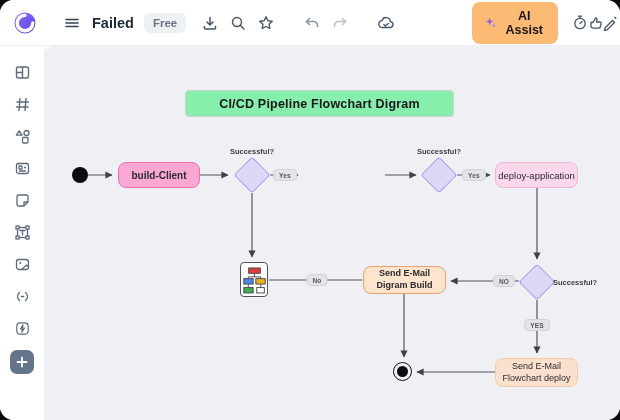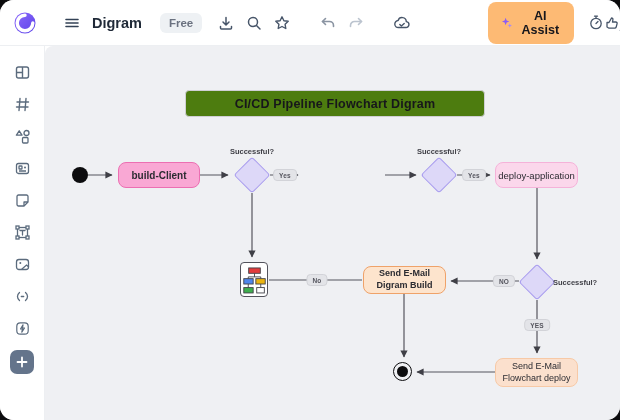--- a/index.html
+++ b/index.html
@@ -12,42 +12,42 @@
   #topbar {
     position:absolute; top:0; left:0; right:0; height:46px; background:#fff;
     border-bottom:1px solid #edeff2; display:flex; align-items:center; padding:0 10px;
   }
   .tb-div { width:1px; height:22px; background:#e8eaee; margin:0 9px; }
   .tb-icon { width:28px; height:28px; display:flex; align-items:center; justify-content:center;
     border-radius:6px; cursor:pointer; color:#475569; flex:0 0 auto; }
   .tb-icon svg { display:block; }
   #doc-title { font-size:14.5px; font-weight:700; color:#1f2937; margin:0 10px 0 6px; }
   #plan-badge { background:#eef1f4; color:#6b7280; font-size:11.5px; font-weight:600;
-    padding:4px 9px; border-radius:6px; margin-right:10px;margin-left:8px; }
+    padding:4px 9px; border-radius:6px; margin-right:10px; }
   #ai-assist-btn { display:flex; align-items:center; gap:7px; background:#fdba74;
     border:none; border-radius:8px; padding:7px 13px; margin-left:72px; cursor:pointer; }
   #ai-assist-btn span.lbl { font-size:12.5px; font-weight:700; color:#17171c; }
   
   #sidebar {
     position:absolute; top:46px; left:0; bottom:0; width:45px; background:#fff;
     border-right:1px solid #edeff2; display:flex; flex-direction:column;
     align-items:center; padding-top:12px; gap:4px; z-index:3;
   }
   .sb-item { width:28px; height:28px; display:flex; align-items:center; justify-content:center;
     border-radius:7px; cursor:pointer; color:#5b6b7d; }
   .sb-item.filled { background:#64748b; color:#fff; border-radius:7px; width:24px; height:24px; margin-top:4px;}
   
   #canvas {
     position:absolute; top:46px; left:45px; right:0; bottom:0;
     background:#eff0f3; border-top-left-radius:8px; overflow:hidden;
   }
   #edges { position:absolute; top:0; left:0; width:575px; height:374px; }
   .node { position:absolute; display:flex; align-items:center; justify-content:center;
     text-align:center; cursor:pointer; color:#2b2b31; }
-  #canvas-title { left:140px; top:44px; width:300px; height:27px; background:#4d7c0f;
+  #canvas-title { left:140px; top:44px; width:269px; height:27px; background:#86efac;
     border:1px solid #cfcfd4; border-radius:4px; font-size:12.5px; font-weight:700;
     color:#17171b; letter-spacing:.2px; }
   #node-start { left:27px; top:121px; width:16px; height:16px; background:#0c0c0e; border-radius:50%; }
   .pill-node { border-radius:8px; font-size:10px; font-weight:700; }
   #node-build-client { left:73px; top:116px; width:82px; height:26px;
     background:#f9a8d4; border:1.5px solid #ec6fb2; }
   #node-build-server { left:258px; top:116px; width:82px; height:26px;
     background:#fad2e8; border:1.5px solid #ec6fb2; }
   #node-deploy { left:450px; top:116px; width:83px; height:26px; background:#fbd7eb;
     border:1.3px solid #f5b2d9; border-radius:8px; font-size:9.5px; font-weight:500; }
@@ -92,21 +92,21 @@
         <circle cx="13" cy="13" r="10.5" fill="url(#lg)"></circle>
         <path d="M13 5.2 A7.8 7.8 0 1 0 20.8 13" fill="none" stroke="#fff" stroke-width="3.4" stroke-linecap="round"></path>
       </svg>
     </div>
     <div class="tb-div"></div>
     <div class="tb-icon">
       <svg width="16" height="16" viewBox="0 0 16 16" stroke="#334155" stroke-width="1.6" stroke-linecap="round">
         <path d="M2 4.5h12M2 8h12M2 11.5h12"></path>
       </svg>
     </div>
-    <span id="doc-title">Digram</span>
+    <span id="doc-title">Failed</span>
     <span id="plan-badge">Free</span>
     <div class="tb-icon">
       <svg width="16" height="16" viewBox="0 0 16 16" fill="none" stroke="#475569" stroke-width="1.5" stroke-linecap="round" stroke-linejoin="round">
         <path d="M8 2.5v7M5 7l3 3 3-3M2.5 11.5v1.5a1 1 0 0 0 1 1h9a1 1 0 0 0 1-1v-1.5"></path>
       </svg>
     </div>
     <div class="tb-icon">
       <svg width="16" height="16" viewBox="0 0 16 16" fill="none" stroke="#475569" stroke-width="1.5" stroke-linecap="round">
         <circle cx="7" cy="7" r="4.5"></circle>
           <path d="M10.5 10.5 14 14"></path>

